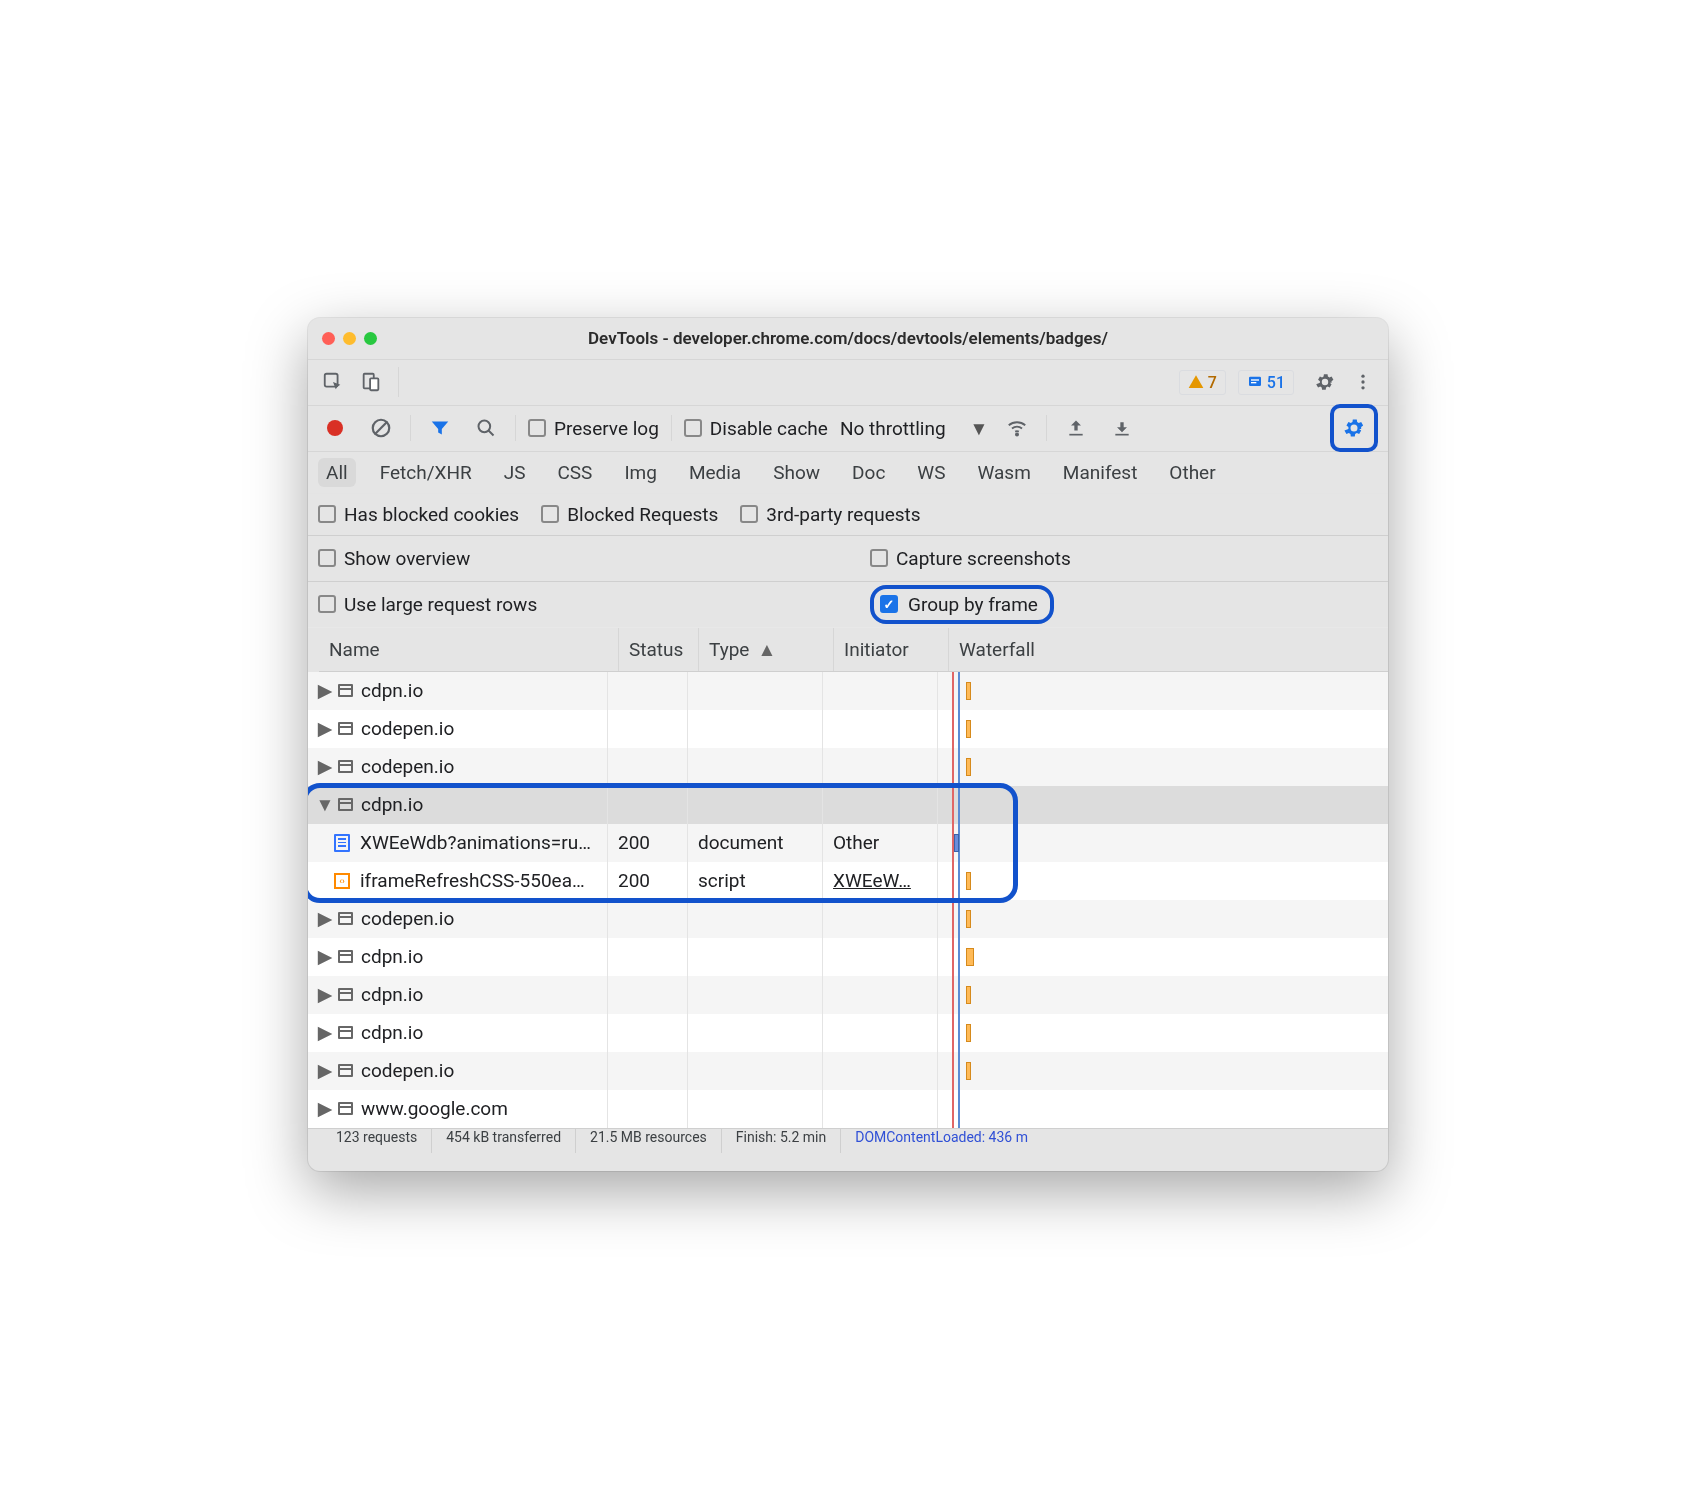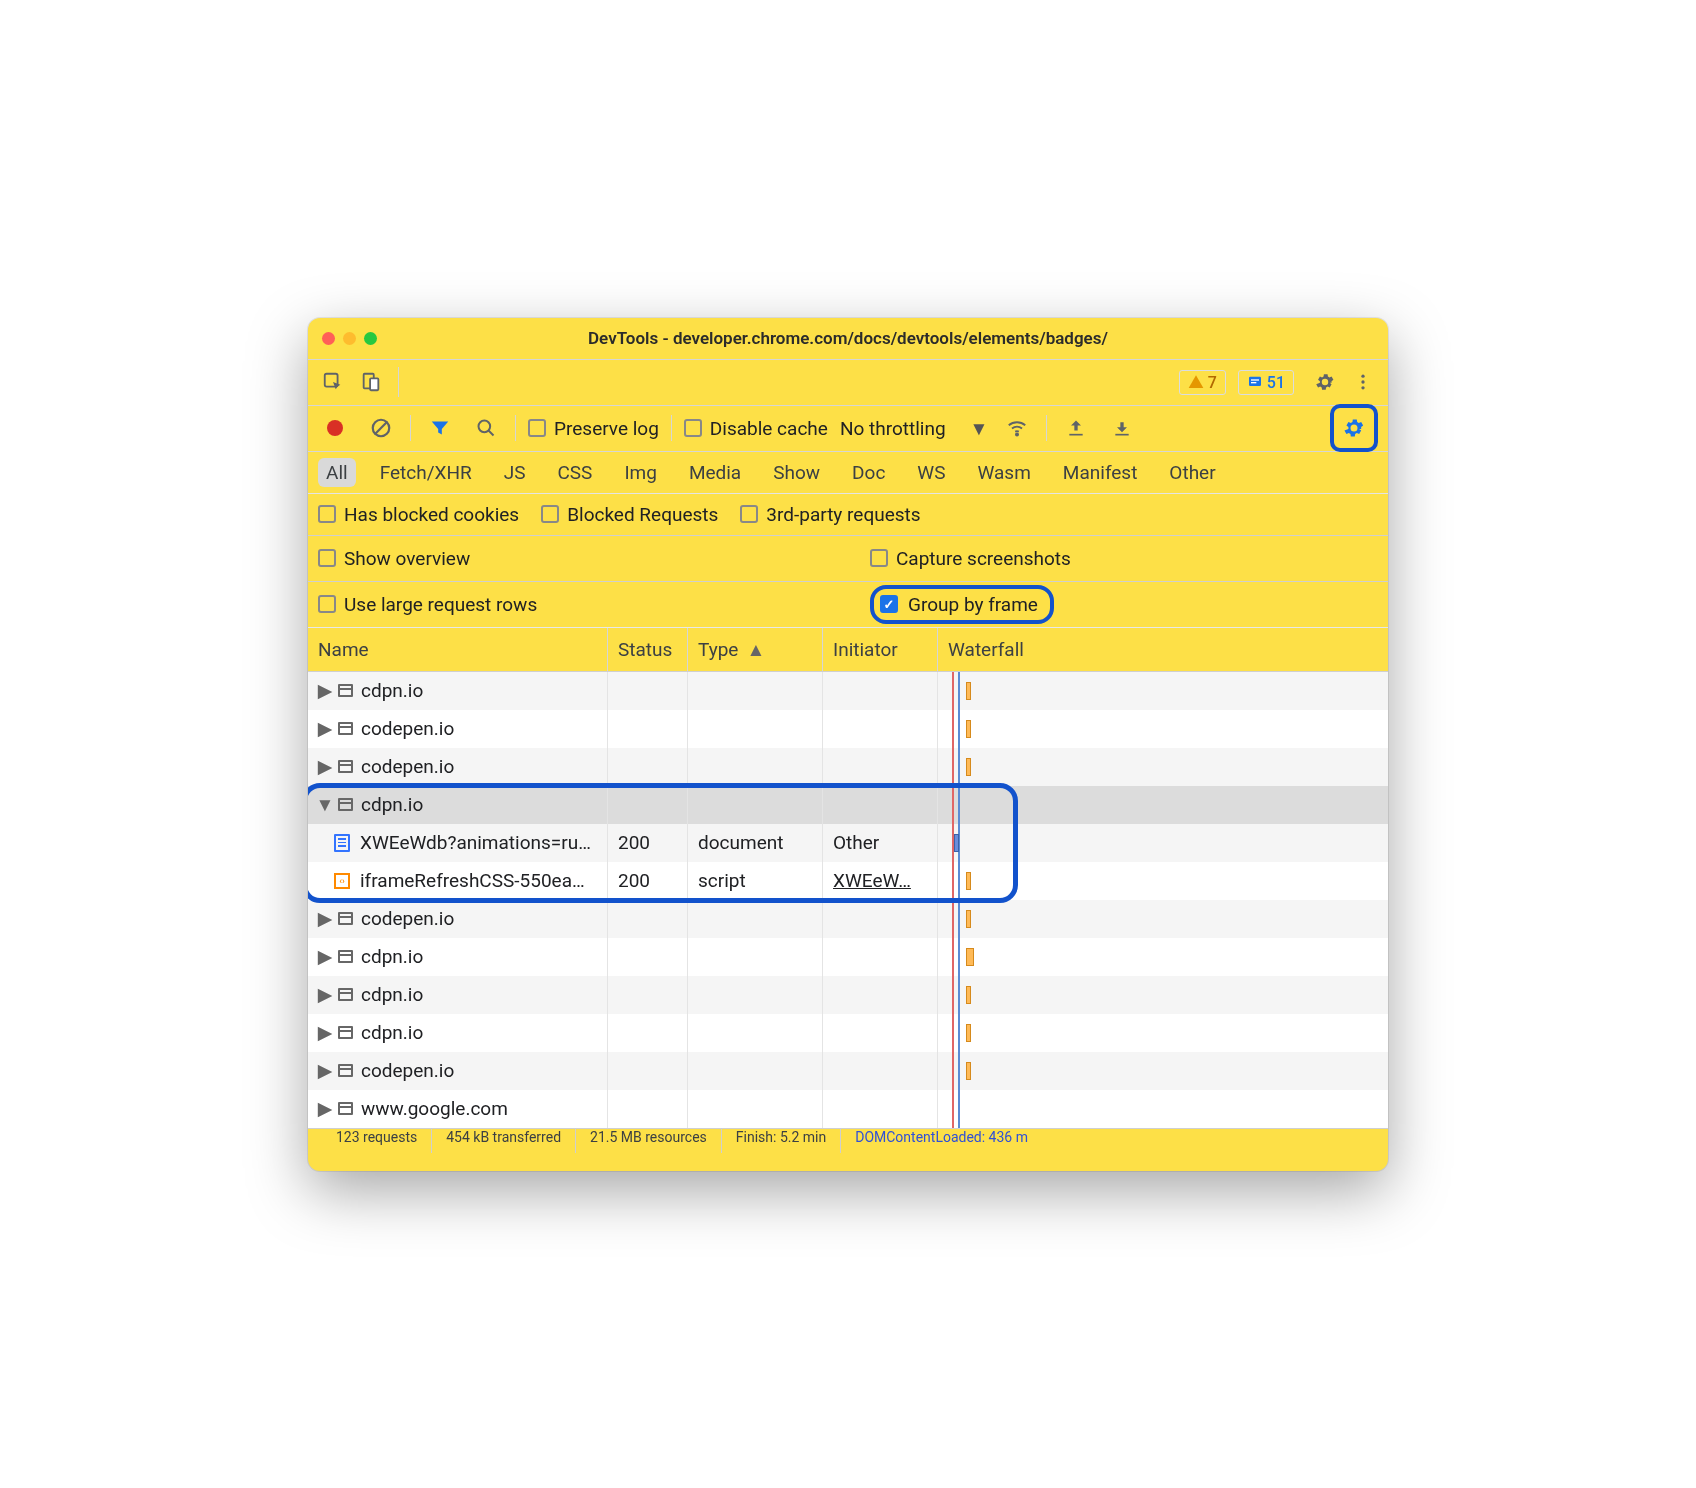--- a/index.html
+++ b/index.html
@@ -7,21 +7,21 @@
     font-family: -apple-system, BlinkMacSystemFont, "Segoe UI", Roboto, Arial, sans-serif;
     background: #fff;
     display: flex;
     align-items: center;
     justify-content: center;
     min-height: 100vh;
     padding: 40px;
   }
   .window {
     width: 1080px;
-    background: #fde047;
+    background: #e5e5e5;
     border-radius: 12px;
     box-shadow: 0 20px 60px rgba(0,0,0,0.35), 0 0 0 1px rgba(0,0,0,0.08);
     overflow: hidden;
   }
   
   .titlebar {
     display: flex;
     align-items: center;
     height: 42px;
     padding: 0 14px;
@@ -107,21 +107,21 @@
   .settings-row.last{border-bottom:1px solid #cfcfcf;}
   .col-left{flex:0 0 50%;}
   .col-right{flex:0 0 50%;}
   .gb-frame-highlight{
     border:4px solid #1252cc;border-radius:16px;padding:4px 12px 4px 6px;
     display:inline-flex;align-items:center;gap:10px;
   }
   
   .table-head{
     display:flex;height:44px;border-bottom:1px solid #cfcfcf;
-    font-size:19px;color:#3c4043;
+    font-size:19px;color:#3c4043;margin-left:11px;
   }
   .th{display:flex;align-items:center;padding:0 10px;border-right:1px solid #d6d6d6;}
   .th.sortable{gap:8px;}
   .th:last-child{border-right:none;}
   .c-name{flex:0 0 300px;}
   .c-status{flex:0 0 80px;}
   .c-type{flex:0 0 135px;}
   .c-init{flex:0 0 115px;}
   .c-water{flex:1;}
   .table-body{background:#fff;border-bottom:1px solid #cfcfcf;position:relative;}

